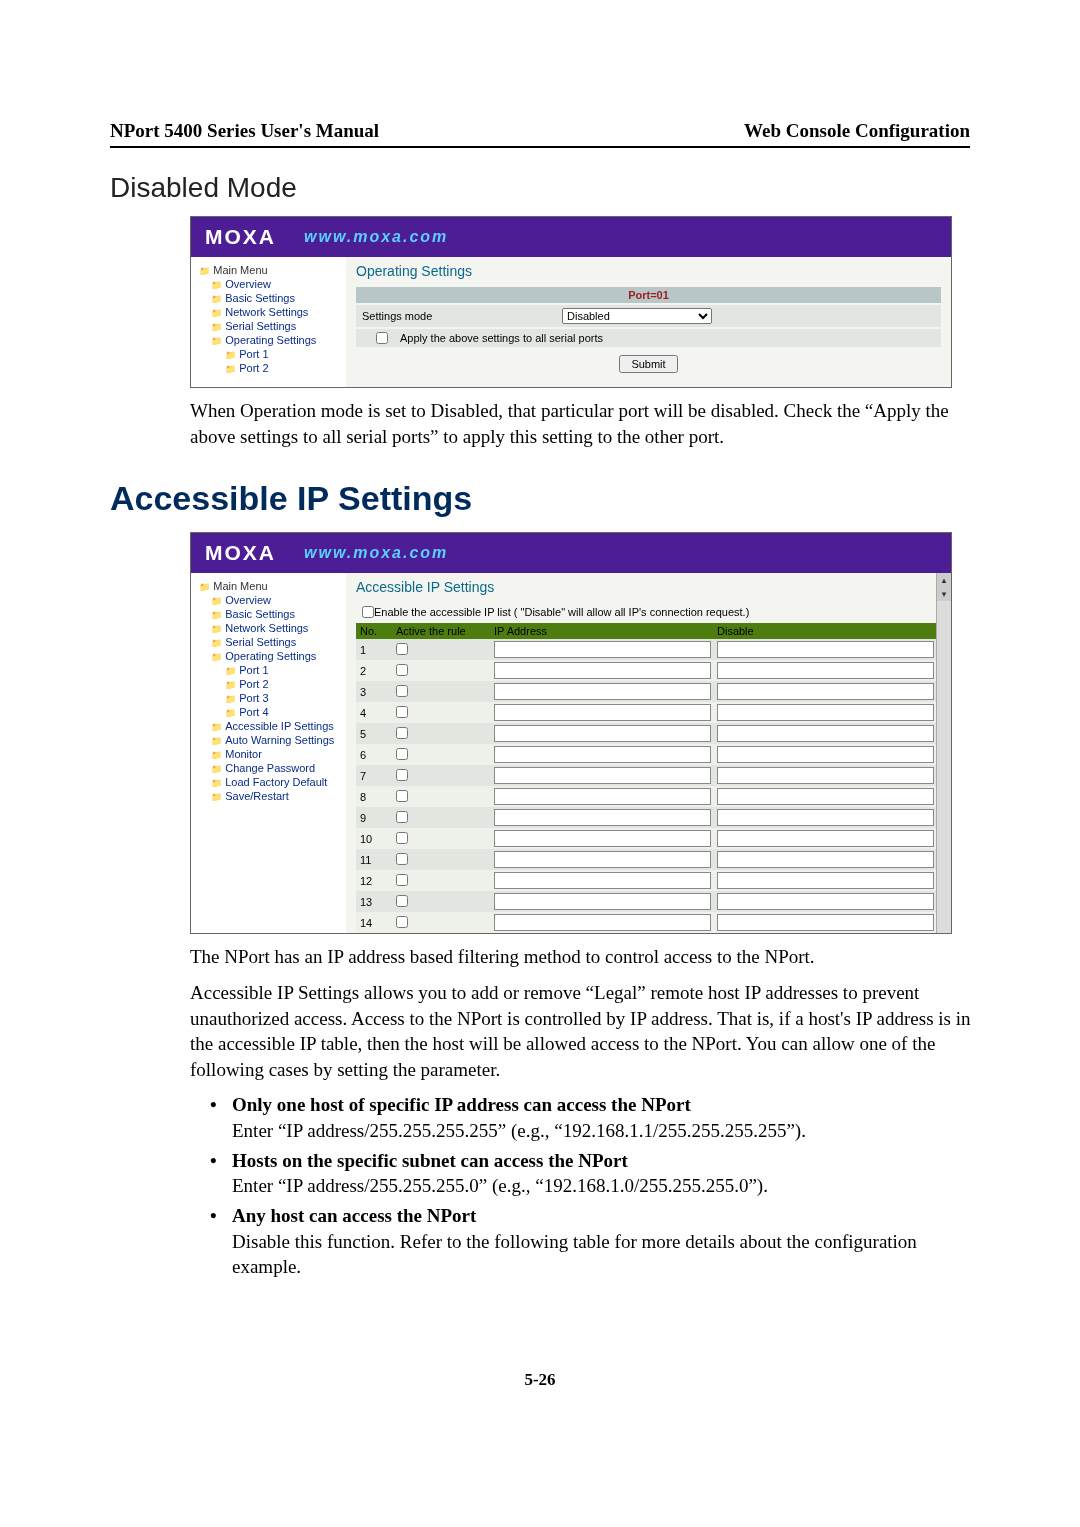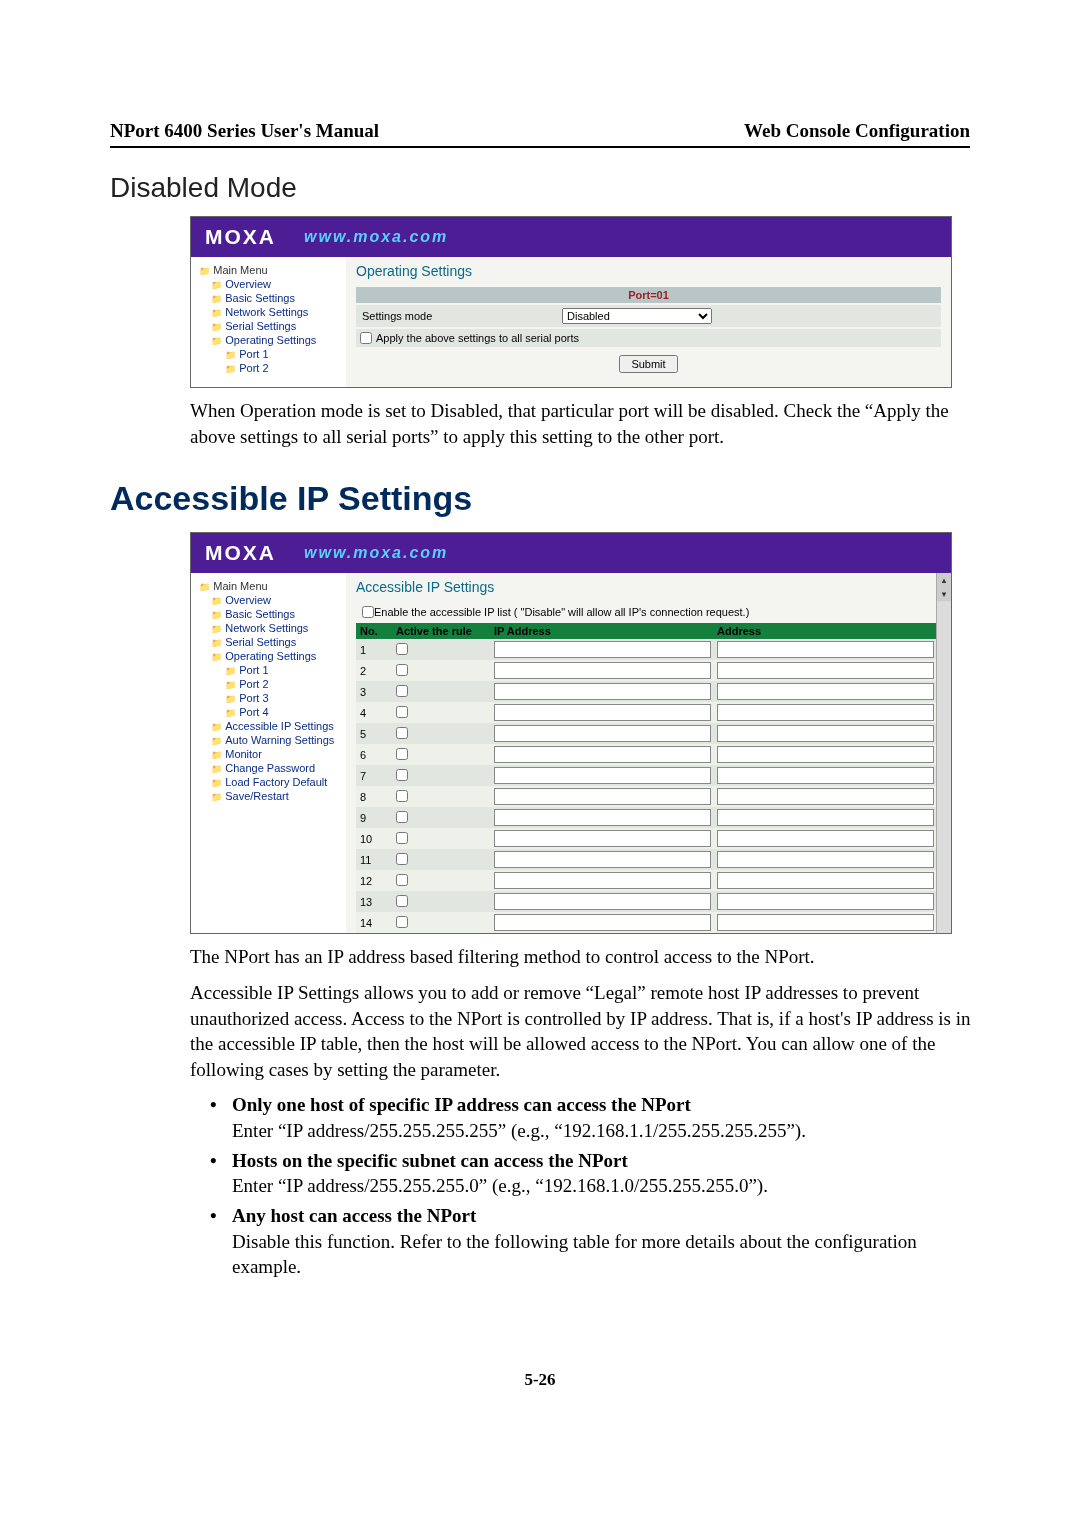--- a/index.html
+++ b/index.html
@@ -19,45 +19,45 @@
 .tree .root{color:#333}
 .tree .ind1{padding-left:14px}
 .tree .ind2{padding-left:28px}
 .fld::before{content:"\1F4C1";font-size:9px;margin-right:3px;color:#d6a100}
 .pane{flex:1;background:#f4f4f1;padding:6px 10px}
 .pane-title{color:#0a6a8a;font-size:14px;margin-bottom:8px}
 .port-hdr{background:#b8c6c8;text-align:center;color:#a02020;font-weight:bold;padding:2px 0;margin-bottom:2px}
 .row{display:flex;align-items:center;background:#e2e6e0;padding:3px 6px;margin-bottom:2px}
 .row .lbl{flex:0 0 200px}
 select.sel{font-size:11px;width:150px}
-.chkrow{background:#e2e6e0;padding:3px 4px;display:flex;align-items:center;gap:4px}
+.chkrow{background:#e2e6e0;padding:3px 20px;display:flex;align-items:center;gap:12px}
 .submit-row{text-align:center;padding:8px 0}
 .submit-row input{font-size:11px;padding:1px 10px}
 .body-text{font-size:19px;line-height:1.35;margin:10px 0 10px 80px;width:800px}
 .bul{margin:4px 0 4px 100px;width:780px;font-size:19px;line-height:1.35;display:flex}
 .bul .dot{width:22px;font-weight:bold}
 .bul .bc{flex:1}
 .bul .bt{font-weight:bold}
 .ip-table{width:100%;border-collapse:collapse;font-size:11px}
-.ip-table th{background:#15803d;text-align:left;font-weight:bold;padding:2px 4px}
+.ip-table th{background:#4d7c0f;text-align:left;font-weight:normal;padding:2px 4px}
 .ip-table td{background:#e2e6e0;padding:2px 4px}
 .ip-table td.alt{background:#eef0ea}
 .ip-table input.txt{width:98%;border:1px solid #888;height:13px}
 .enable-row{padding:3px 6px;background:#f4f4f1;display:flex;align-items:center;margin-bottom:2px}
 .scroll{width:14px;background:#dcdcdc;border-left:1px solid #aaa;position:relative}
 .scroll .up,.scroll .dn{height:14px;background:#ccc;text-align:center;font-size:9px;line-height:14px;color:#333}
 .pgnum{text-align:center;font-weight:bold;font-size:17px;margin-top:90px}
 input[type=checkbox]{width:12px;height:12px;margin:0}
 </style>
 </head>
 <body>
 
 <div class="page">
   <div class="hdr">
-    <div class="hdr-l">NPort 6400 Series User's Manual</div>
+    <div class="hdr-l">NPort 5400 Series User's Manual</div>
     <div class="hdr-r">Web Console Configuration</div>
   </div>
 
   <h2 class="sec">Disabled Mode</h2>
 
   <div class="shot">
     <div class="moxa-bar">
       <span class="moxa-logo">MOXA</span>
       <span class="moxa-url">www.moxa.com</span>
     </div>
@@ -121,21 +121,21 @@
         <div class="enable-row">
           <input type="checkbox" style="">
           <span>Enable the accessible IP list ( "Disable" will allow all IP's connection request.)</span>
         </div>
         <table class="ip-table">
           <tbody>
               <tr>
             <th style="width:28px">No.</th>
             <th style="width:90px">Active the rule</th>
             <th>IP Address</th>
-            <th>Address</th>
+            <th>Disable</th>
           </tr>
           </tbody>
             <tbody id="ip-rows">
               <tr>
                 <td class="">1</td>
                 <td class=""><input type="checkbox" style=""></td>
                 <td class=""><input class="txt" style=""></td>
                 <td class=""><input class="txt" style=""></td>
               </tr>
               <tr>

